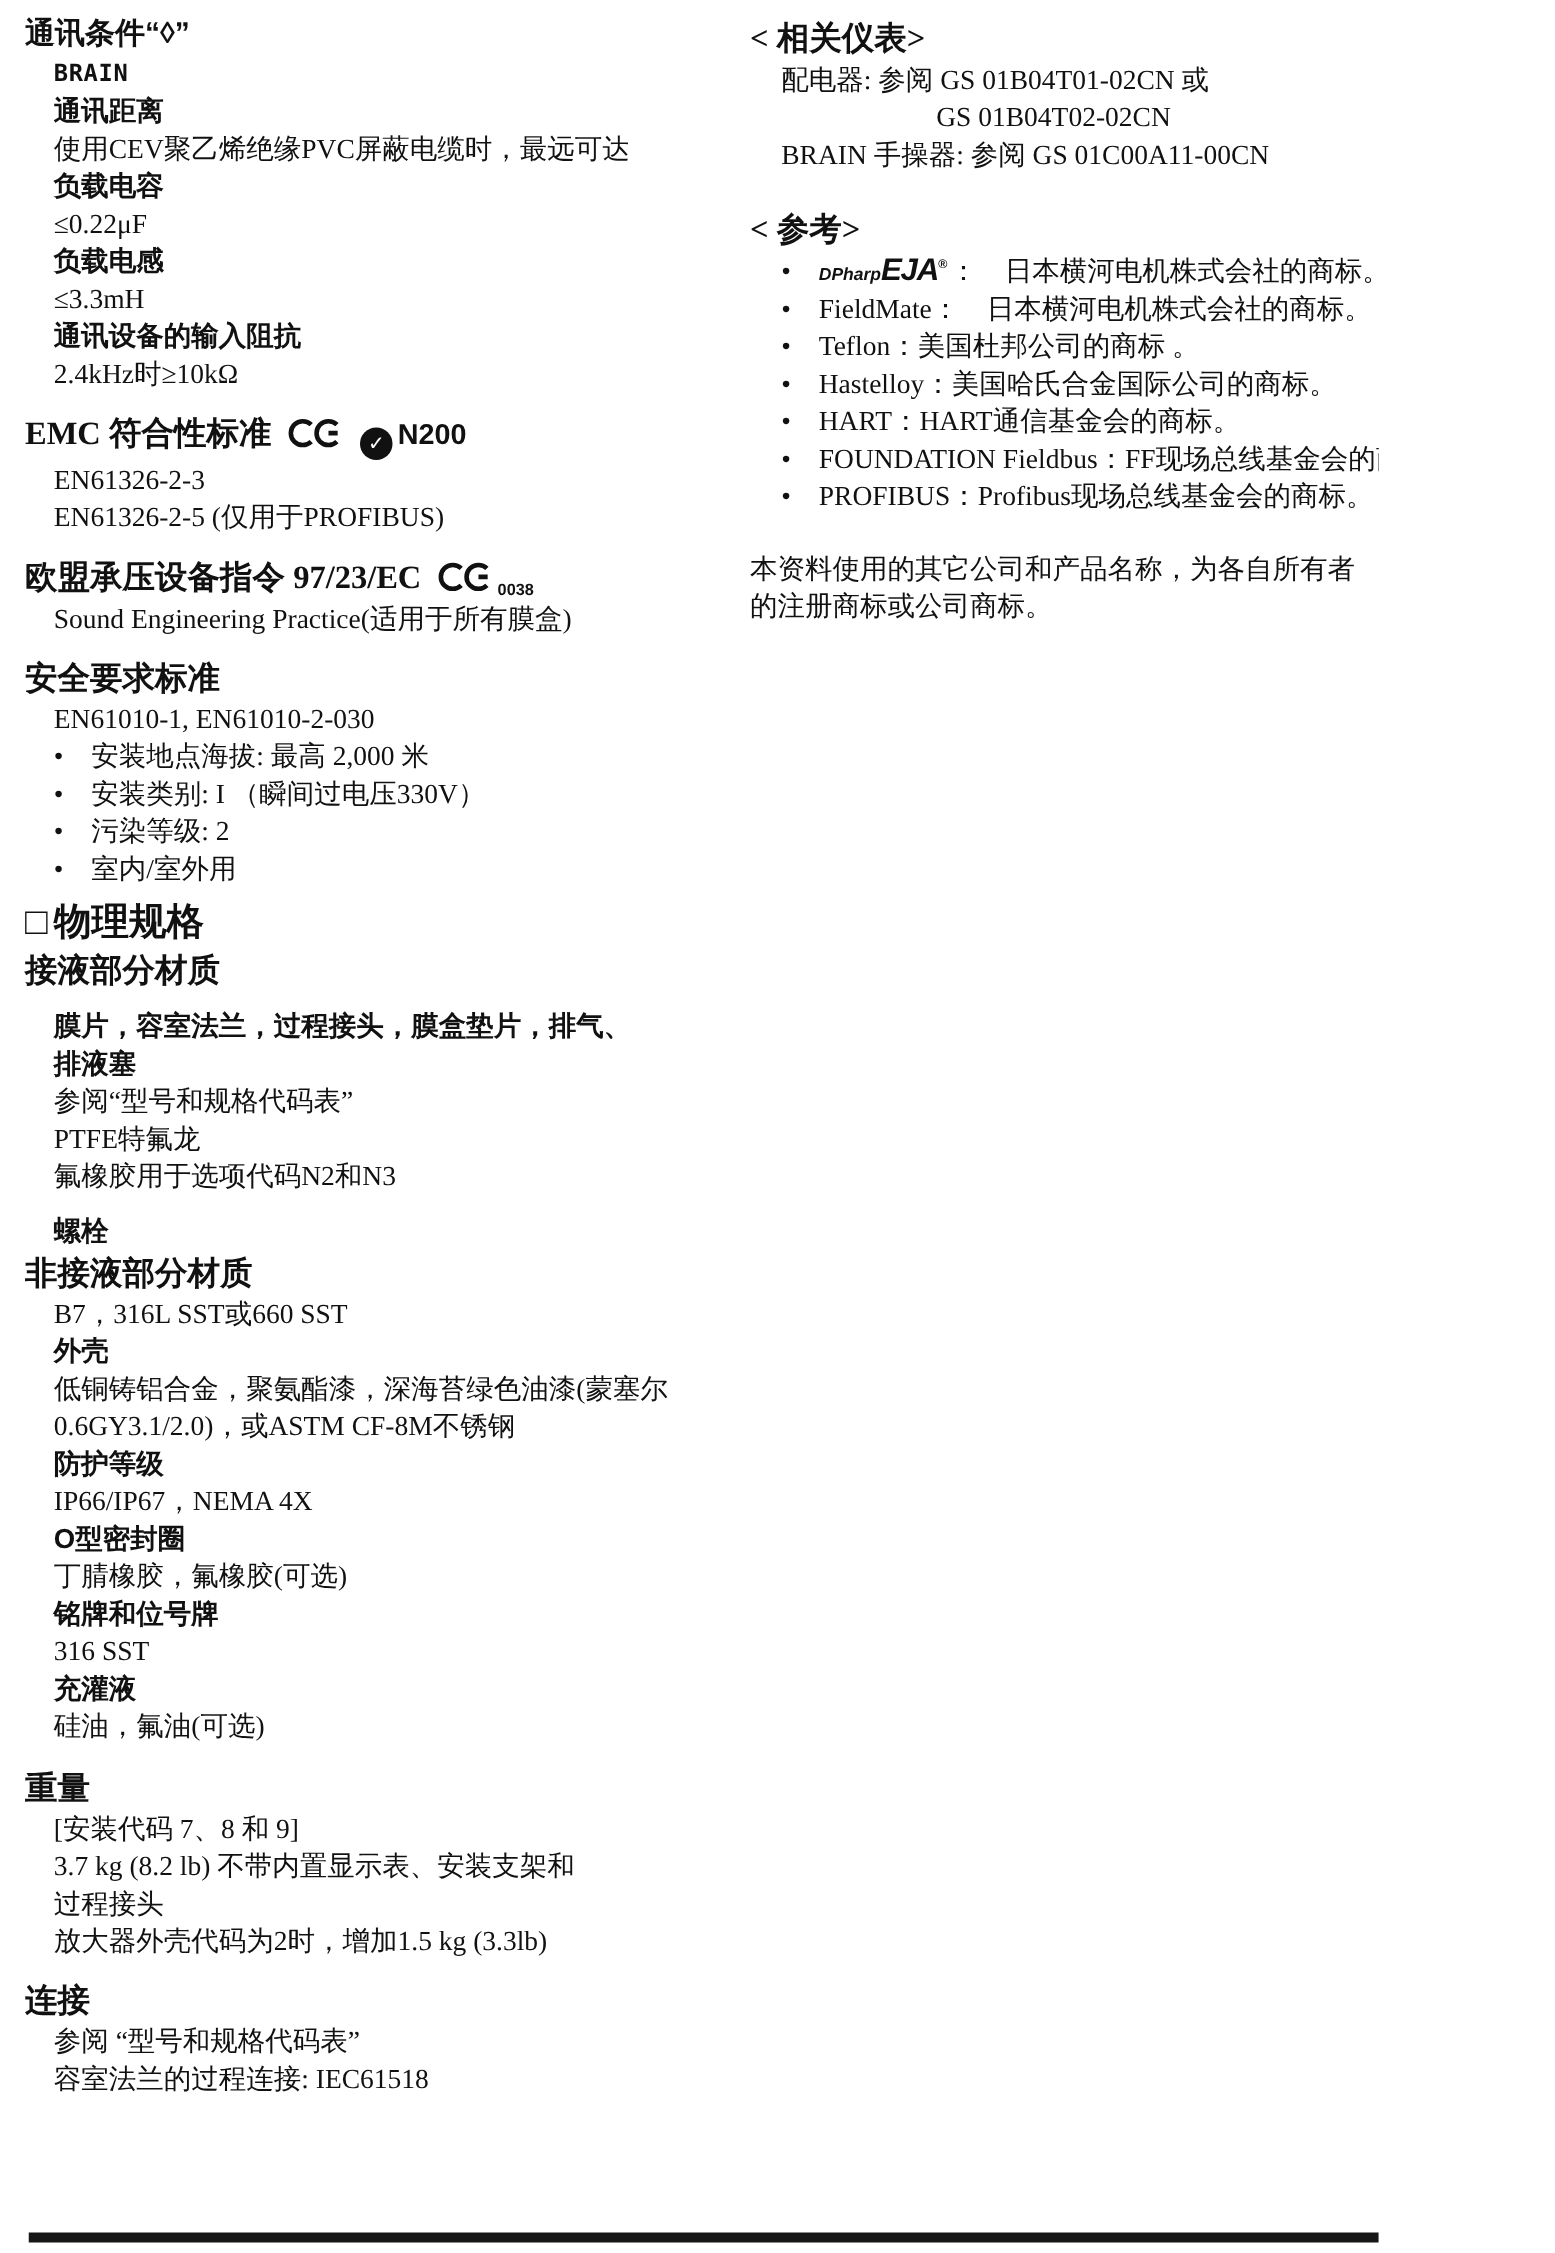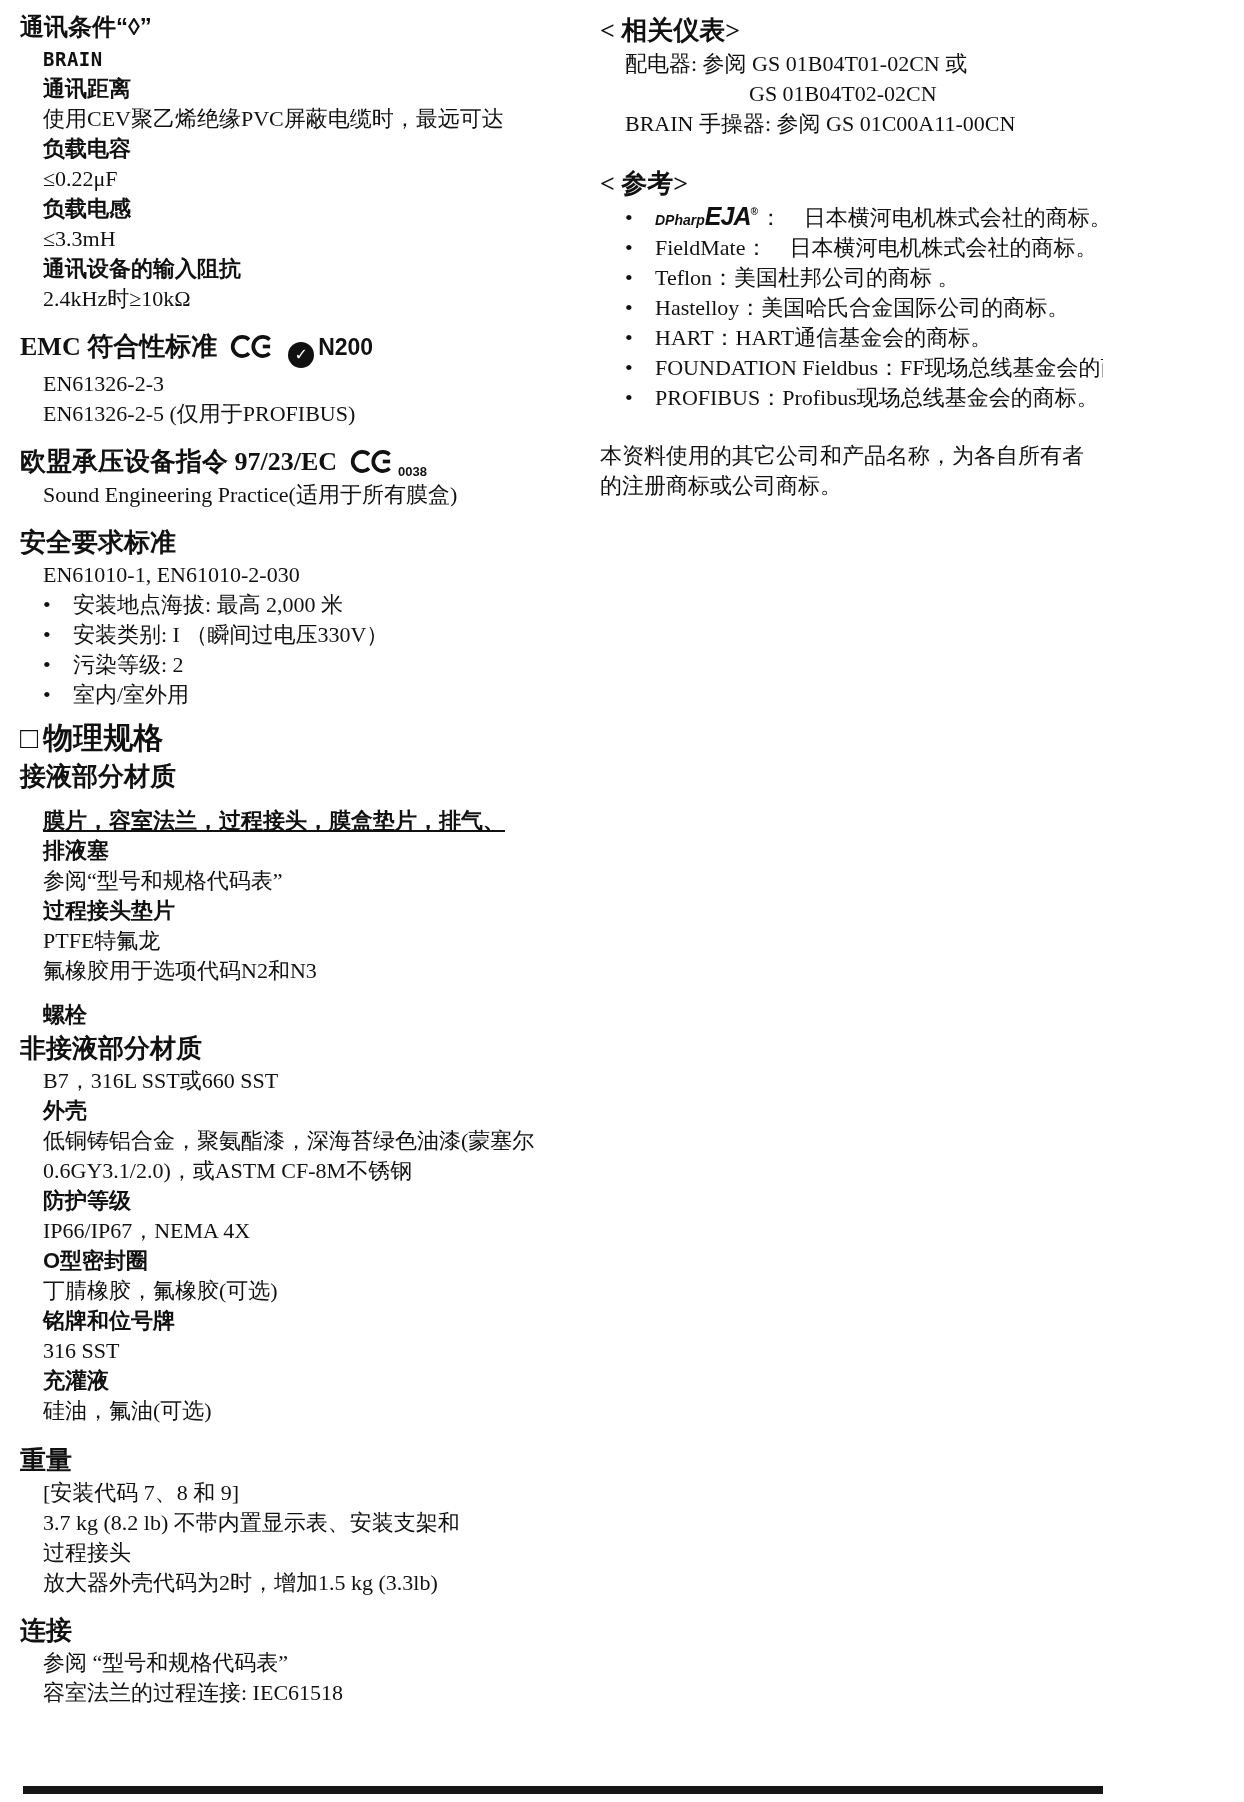--- a/index.html
+++ b/index.html
@@ -73,24 +73,23 @@
         <div class="line h1"><span>安全要求标准</span></div>
         <div class="line body L-i1"><span>EN61010-1, EN61010-2-030</span></div>
         <div class="line bullet L-i1"><span class="bullet-glyph">•</span><span>安装地点海拔: 最高 2,000 米</span></div>
         <div class="line bullet L-i1"><span class="bullet-glyph">•</span><span>安装类别: I （瞬间过电压330V）</span></div>
         <div class="line bullet L-i1"><span class="bullet-glyph">•</span><span>污染等级: 2</span></div>
         <div class="line bullet L-i1"><span class="bullet-glyph">•</span><span>室内/室外用</span></div>
       </div>
       <div class="block" style="margin-top: 8px;">
         <div class="line h0"><span class="square">□</span><span>物理规格</span></div>
         <div class="line h1"><span>接液部分材质</span></div>
-        <div class="line sub L-i1" style="margin-top: 12px; text-decoration: underline;"><span>膜片，容室法兰，过程接头，膜盒垫片，排气、</span></div>
+        <div class="line sub L-i1" style="margin-top: 12px;"><span>膜片，容室法兰，过程接头，膜盒垫片，排气、</span></div>
         <div class="line sub L-i1"><span>排液塞</span></div>
         <div class="line body L-i1"><span>参阅“型号和规格代码表”</span></div>
-        <div class="line sub L-i1"><span>过程接头垫片</span></div>
         <div class="line body L-i1"><span>PTFE特氟龙</span></div>
         <div class="line body L-i1"><span>氟橡胶用于选项代码N2和N3</span></div>
       </div>
       <div class="block" style="margin-top: 14px;">
         <div class="line sub L-i1"><span>螺栓</span></div>
         <div class="line h1"><span>非接液部分材质</span></div>
         <div class="line body L-i1"><span>B7，316L SST或660 SST</span></div>
         <div class="line sub L-i1"><span>外壳</span></div>
         <div class="line body L-i1"><span>低铜铸铝合金，聚氨酯漆，深海苔绿色油漆(蒙塞尔</span></div>
         <div class="line body L-i1"><span>0.6GY3.1/2.0)，或ASTM CF-8M不锈钢</span></div>

